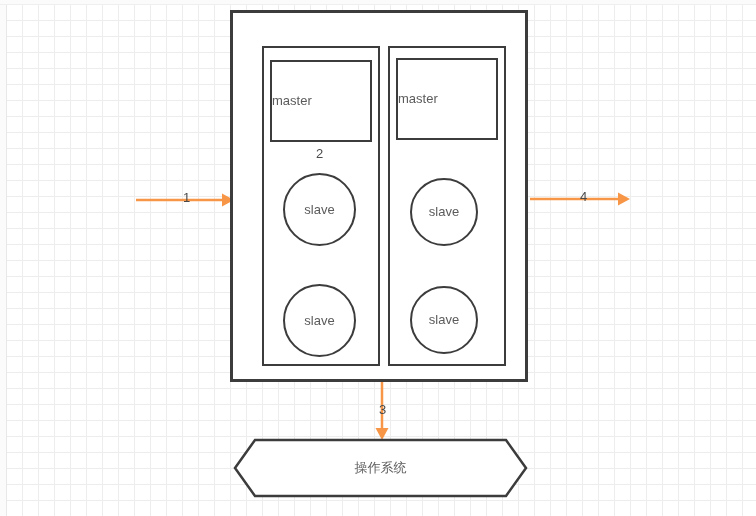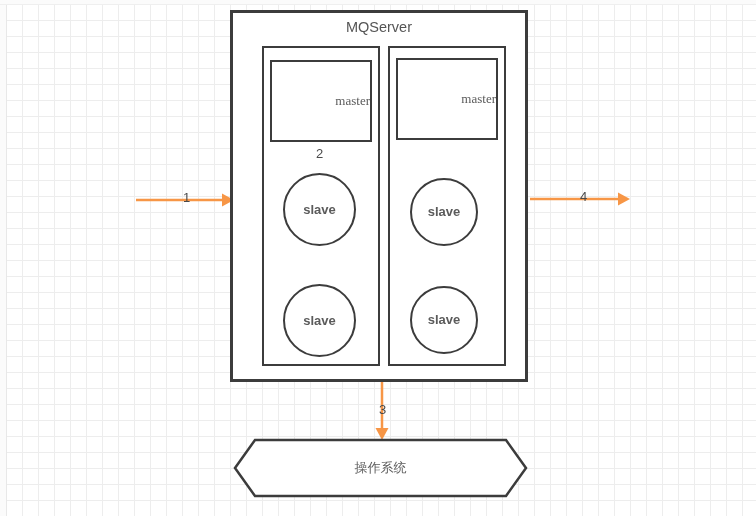--- a/index.html
+++ b/index.html
@@ -82,38 +82,36 @@
   .col-left  { left: 262px; top: 46px; width: 118px; height: 320px; }
   .col-right { left: 388px; top: 46px; width: 118px; height: 320px; }
   
   .master-box {
     position: absolute;
     border: 2.5px solid #3c3c3c;
     background: #ffffff;
     box-sizing: border-box;
     display: flex;
     align-items: center;
-    justify-content: flex-end;
+    justify-content: flex-start;
     z-index: 5;
-    font-family: Liberation Serif, serif;
   }
   .master-left  { left: 270px; top: 60px; width: 102px; height: 82px; }
   .master-right { left: 396px; top: 58px; width: 102px; height: 82px; }
   
   .slave-circle {
     position: absolute;
     border: 2.5px solid #3c3c3c;
     border-radius: 50%;
     background: #ffffff;
     box-sizing: border-box;
     display: flex;
     align-items: center;
     justify-content: center;
     z-index: 5;
-    font-weight: bold;
   }
   .slave-l1 { left: 283px; top: 173px; width: 73px; height: 73px; }
   .slave-l2 { left: 283px; top: 284px; width: 73px; height: 73px; }
   .slave-r1 { left: 410px; top: 178px; width: 68px; height: 68px; }
   .slave-r2 { left: 410px; top: 286px; width: 68px; height: 68px; }
   
   .ellipse {
     position: absolute;
     border: 2.5px solid #3c3c3c;
     border-radius: 50%;
@@ -211,21 +209,20 @@
   <div class="conn" style="left:438px; top:244px; width:14px; height:46px;">
     <svg width="14" height="46" viewBox="0 0 14 46">
       <line x1="7" y1="0" x2="7" y2="34" stroke="#9a9a00" stroke-width="2.5"></line>
       <polygon points="1.5,32 12.5,32 7,44" fill="#9a9a00"></polygon>
     </svg>
   </div>
 
 
 
   <div class="mq-outer"></div>
-  <div class="mq-title shape-label">MQServer</div>
 
   <div class="col-box col-left"></div>
   <div class="master-box master-left">
     <span class="shape-label">master</span>
   </div>
   <div class="slave-circle slave-l1">
     <span class="shape-label">slave</span>
   </div>
   <div class="slave-circle slave-l2">
     <span class="shape-label">slave</span>

